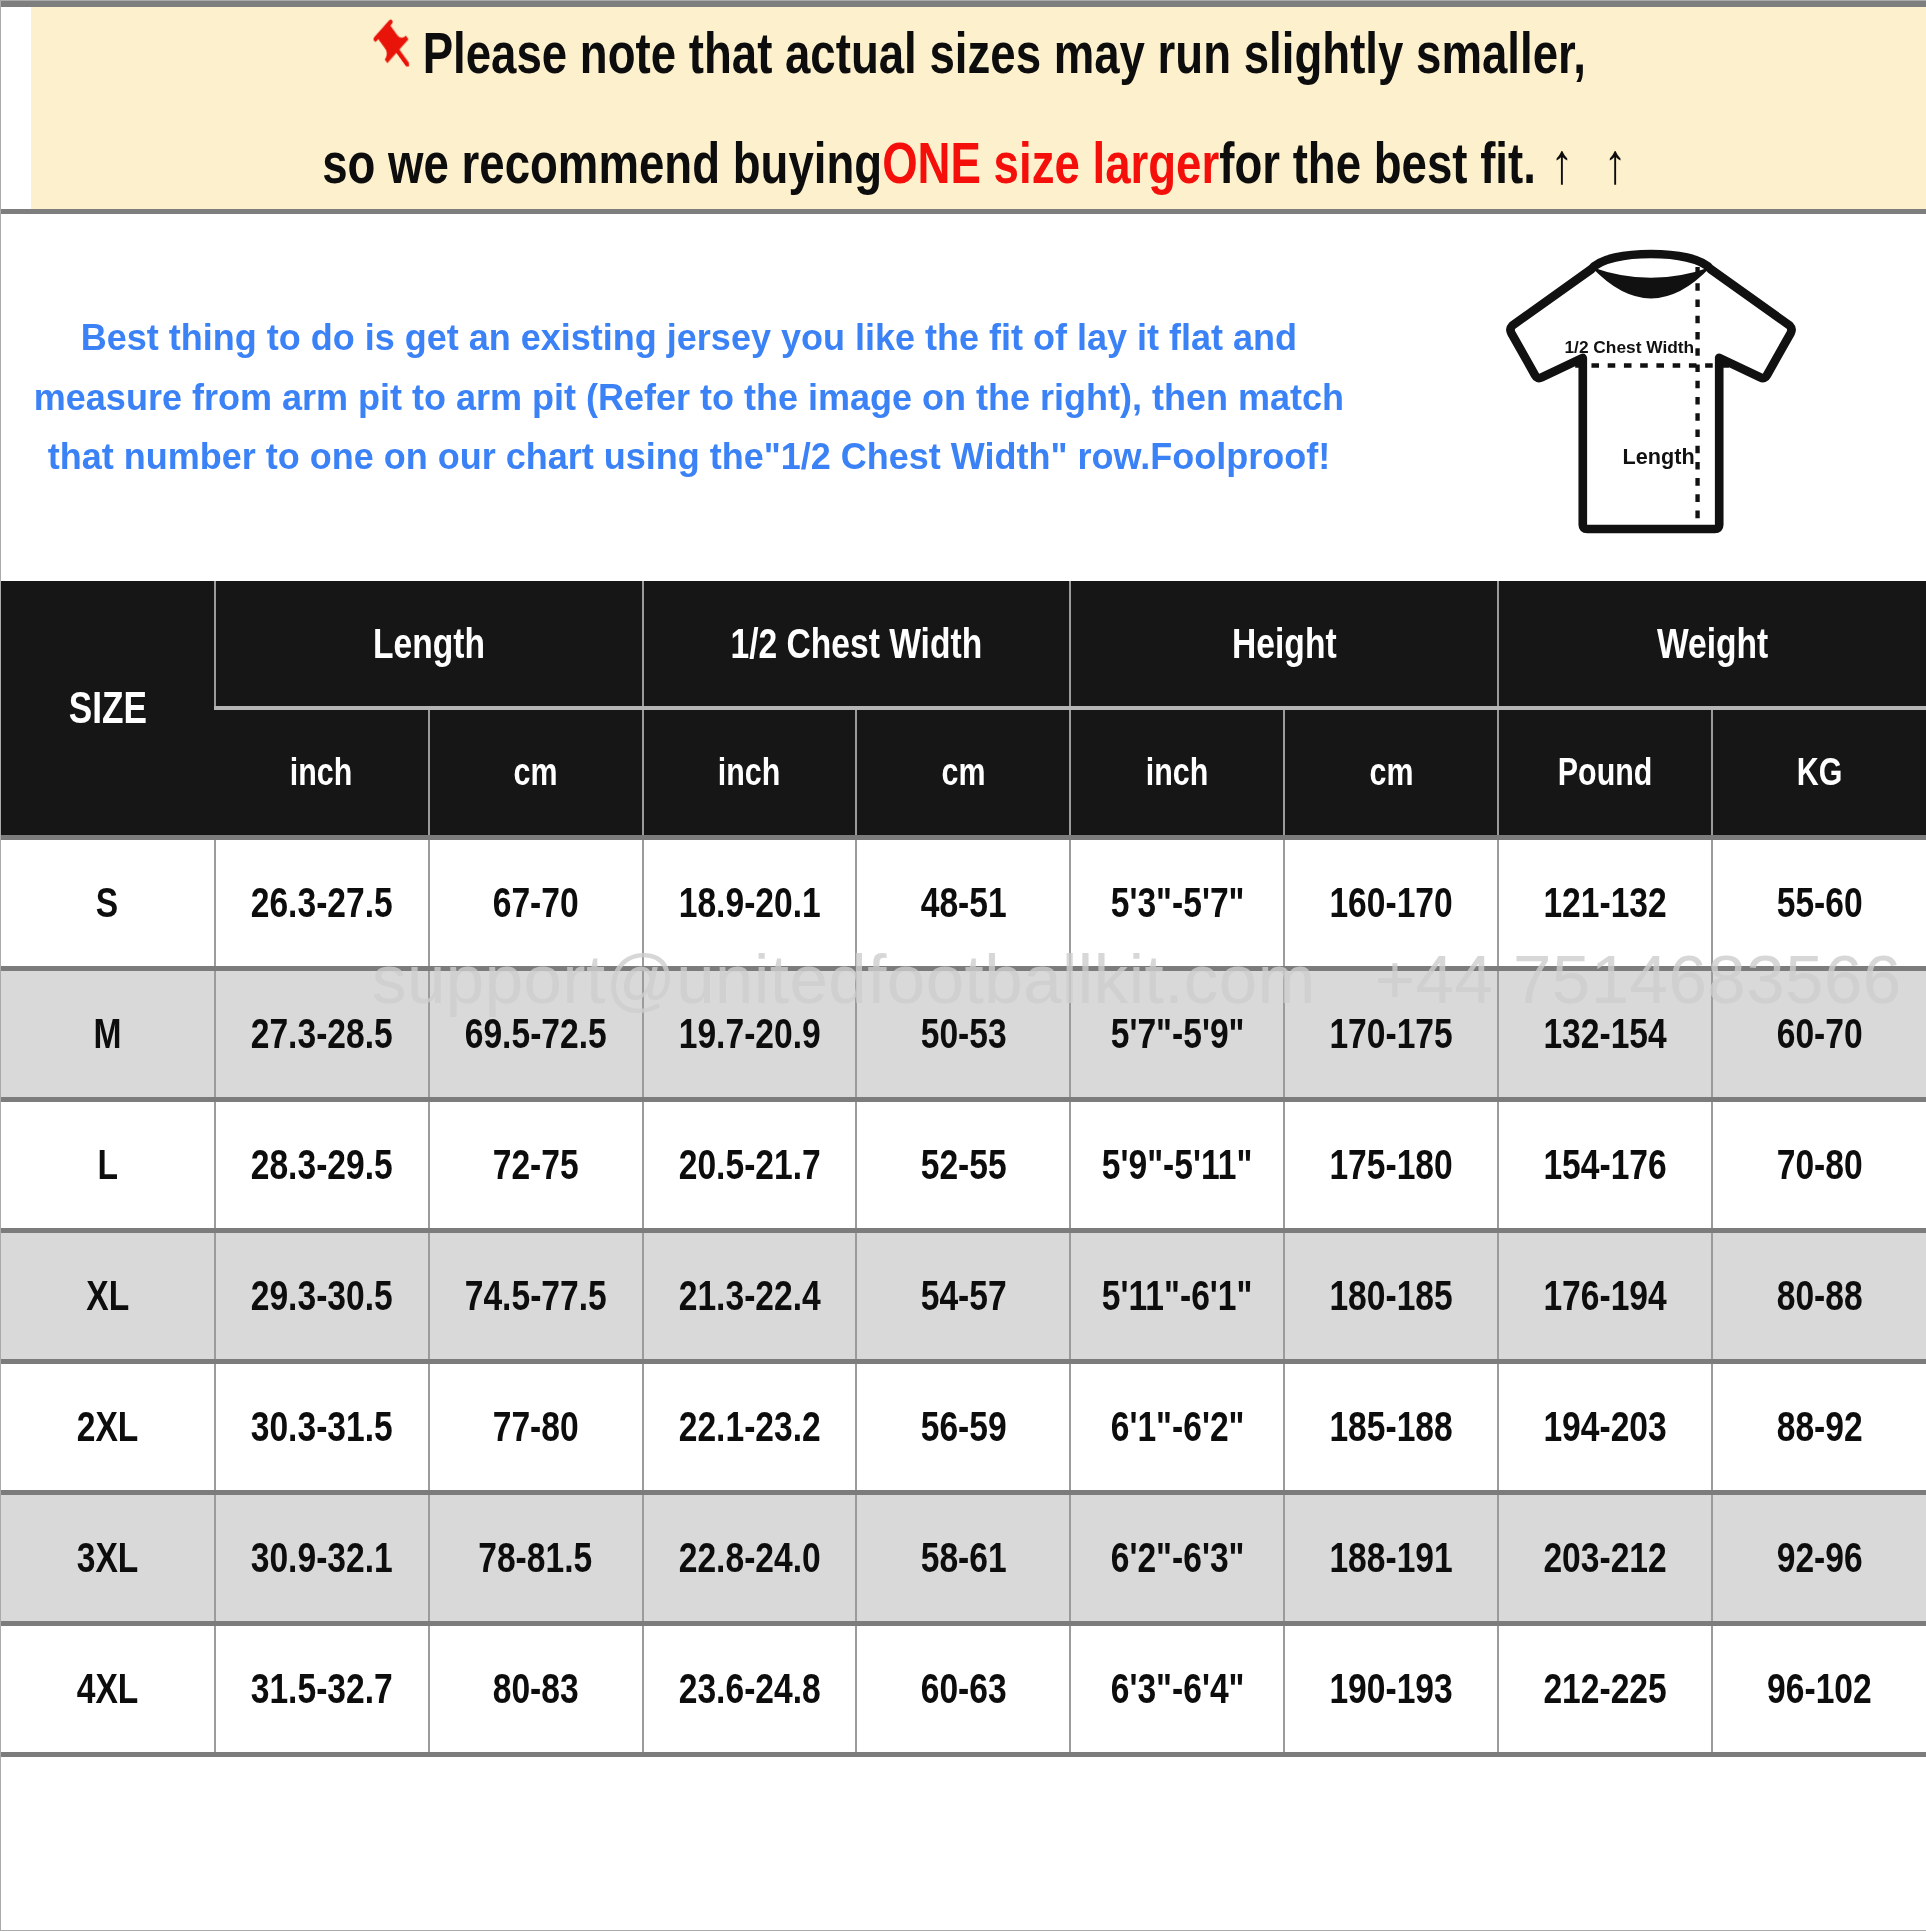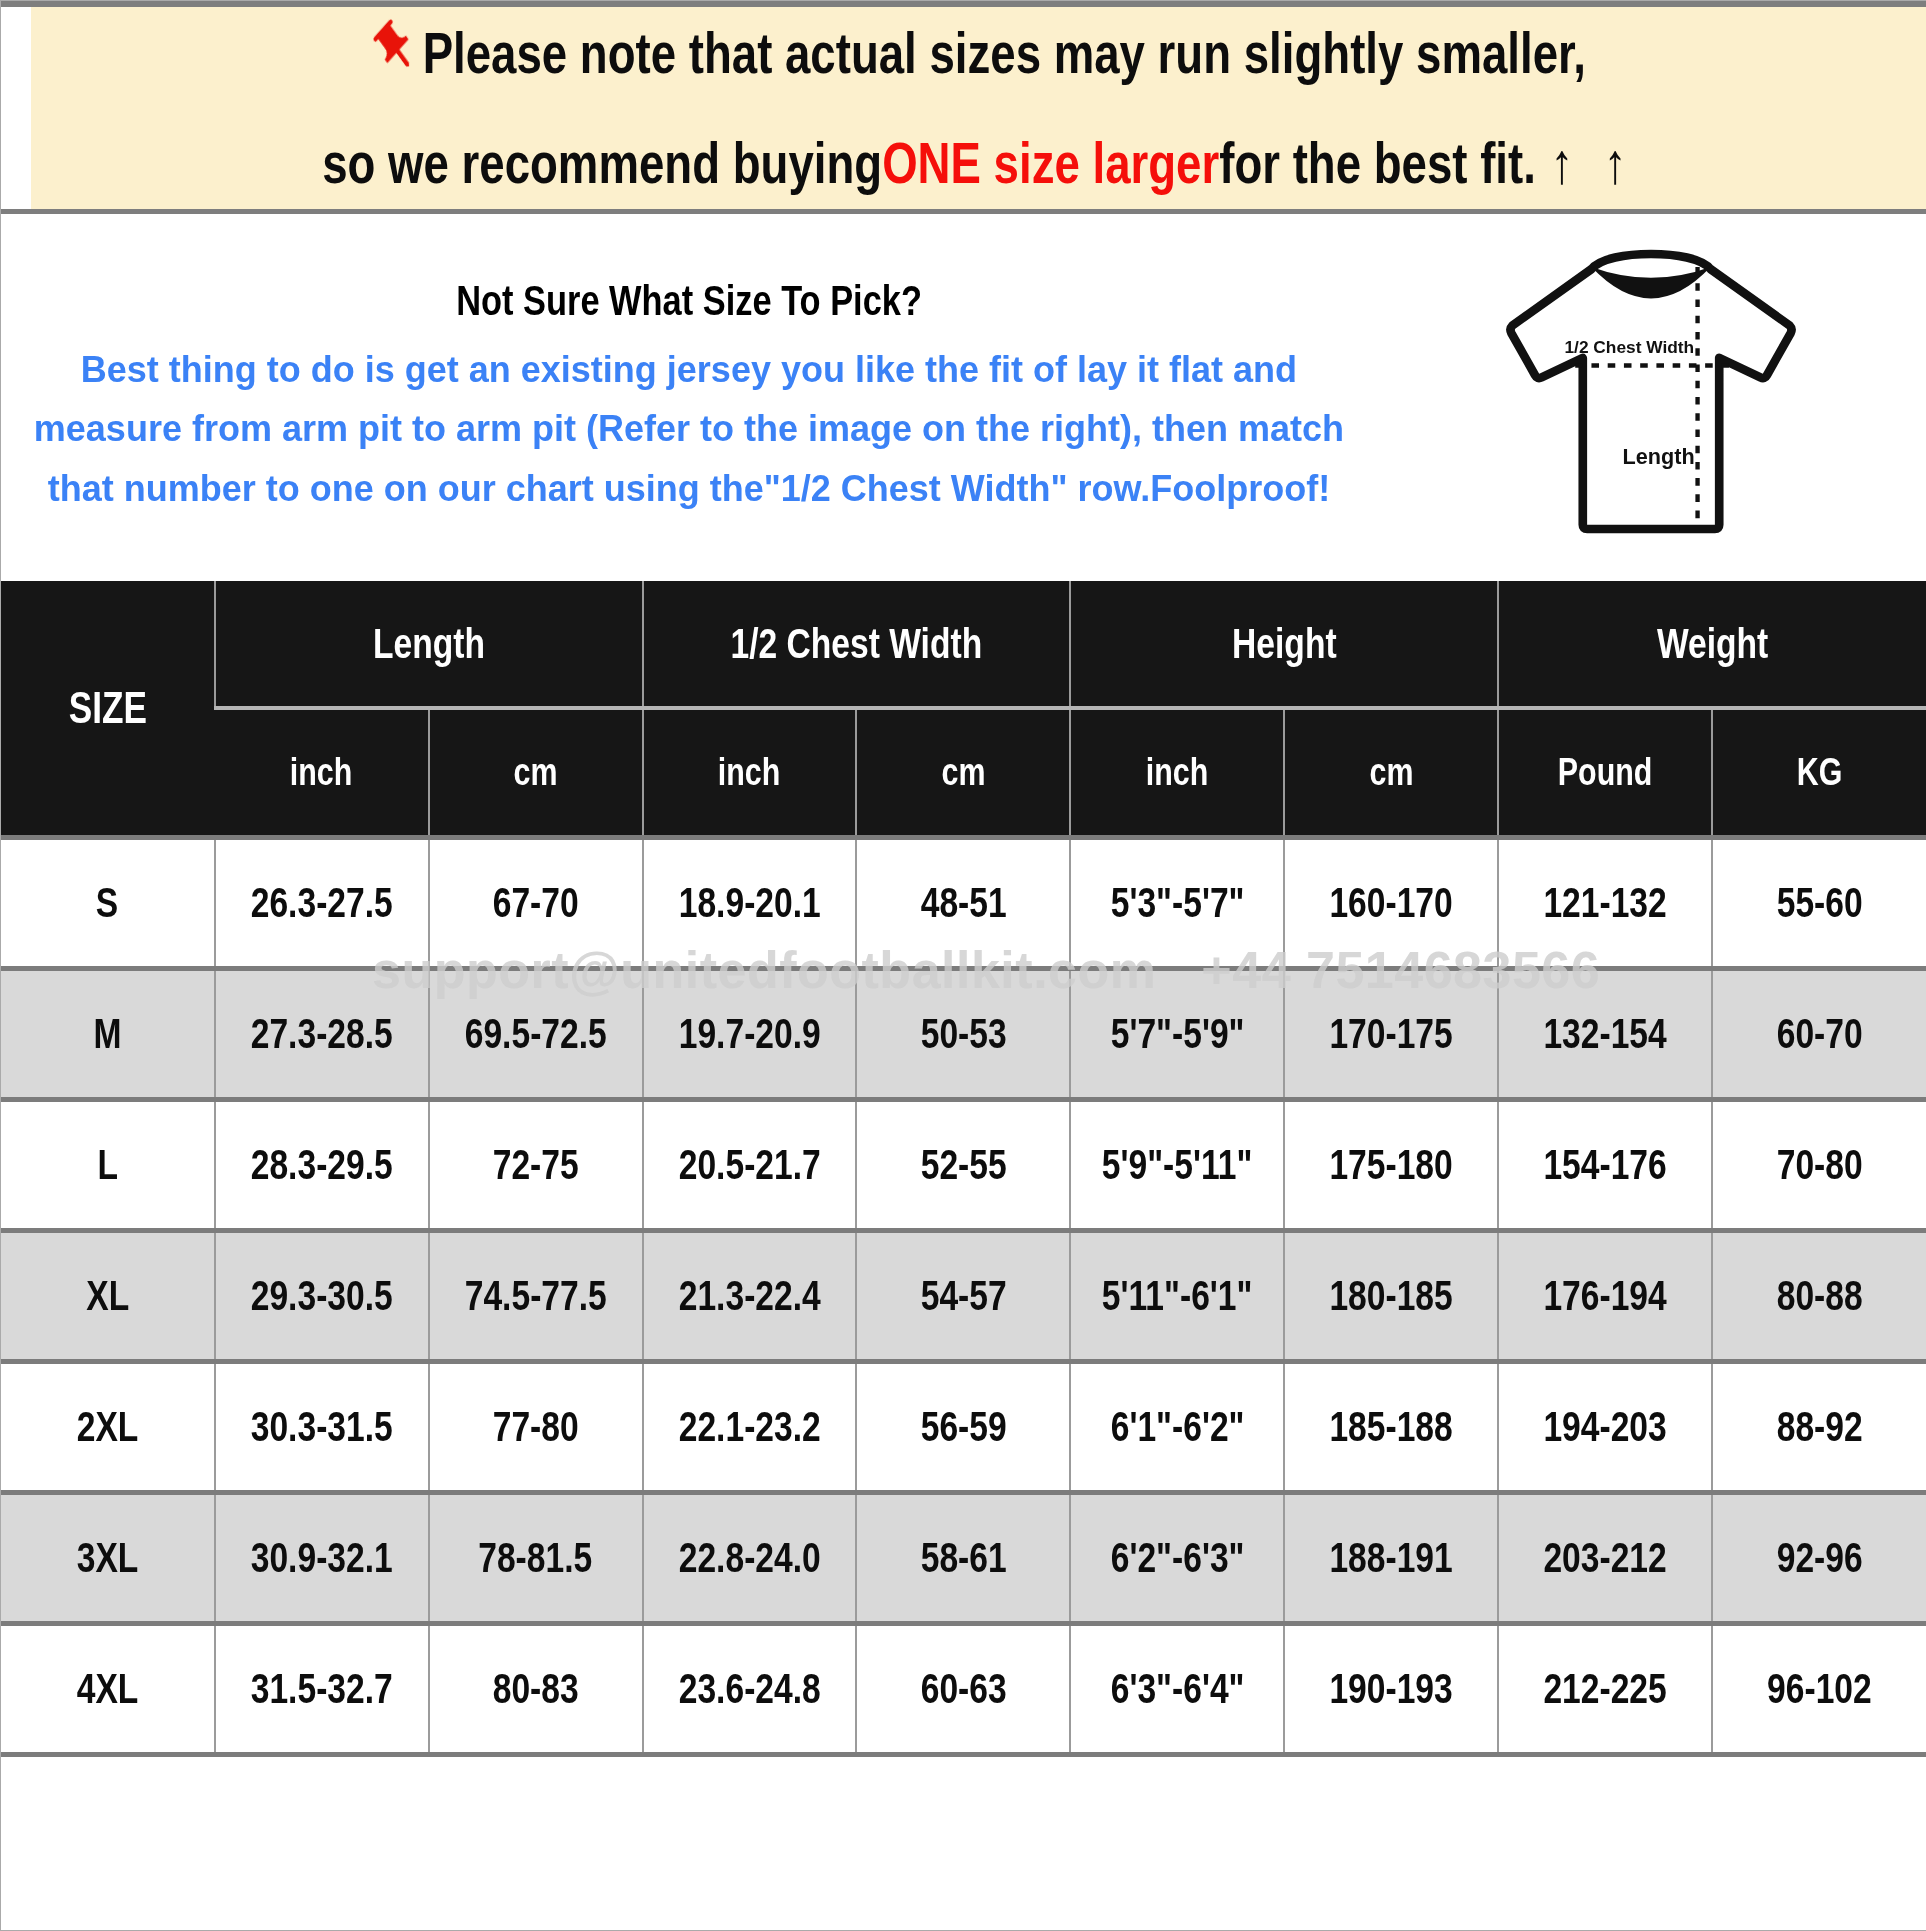--- a/index.html
+++ b/index.html
@@ -43,21 +43,21 @@
   .r-group{height:127px;}
   .r-sub{height:129px;text-decoration:underline;}
   .size-table tbody tr{height:131px;}
   .size-table tbody td{background:#ffffff;border-top:5.5px solid #7c7c7c;font-size:42px;font-weight:bold;color:#0d0d0d;}
   .size-table tbody tr.alt td{background:#d9d9d9;}
   .size-table tbody tr:last-child td{border-bottom:5.5px solid #7c7c7c;margin-left:44px;}
   .cnd{display:inline-block;transform:scaleX(.8);white-space:nowrap;}
 
   
   .watermark{position:absolute;top:939px;left:371px;z-index:5;pointer-events:none;
-             font-size:52px;font-weight:bold;color:rgba(205,205,205,.8);white-space:pre;letter-spacing:0.5px;}
+             font-size:69px;font-weight:normal;color:rgba(205,205,205,.8);white-space:pre;letter-spacing:0.5px;}
 </style>
 </head>
 <body>
 
 <div class="page">
 
 
   <div class="hr"></div>
 
   <section class="note">
@@ -72,21 +72,20 @@
       <span class="red">ONE size larger</span>
       <span> for the best fit.</span>
       <span class="arrows">↑ ↑</span>
     </div>
   </section>
 
   <div class="hr"></div>
 
   <section class="guide">
     <div class="guide-text">
-      <h2 class="guide-heading"><span>Not Sure What Size To Pick?</span></h2>
       <p class="guide-body">Best thing to do is get an existing jersey you like the fit of lay it flat and measure from arm pit to arm pit (Refer to the image on the right), then match that number to one on our chart using the"1/2 Chest Width" row.Foolproof!</p>
     </div>
     <div class="guide-diagram">
       <svg width="358" height="314" viewBox="0 0 330 290" aria-hidden="true">
         <path class="tee-outline" d="M110,26 C118,16 142,12 165,12 C188,12 212,16 220,26 L293,78 Q296,81 294,85 L272,124 Q270,128 266,126 L228,108 L228,262 Q228,266 224,266 L106,266 Q102,266 102,262 L102,108 L64,126 Q60,128 58,124 L36,85 Q34,81 37,78 Z"></path>
         <path class="tee-neck" d="M110,24 Q165,44 220,24 Q165,82 110,24 Z"></path>
         <path class="tee-dash" d="M95,115 L240,115"></path>
         <path class="tee-dash" d="M208,24 L208,262"></path>
         <text class="tee-label" x="145" y="103" font-size="16" text-anchor="middle">1/2 Chest Width</text>
         <text class="tee-label" x="172" y="206" font-size="20" text-anchor="middle">Length</text>

